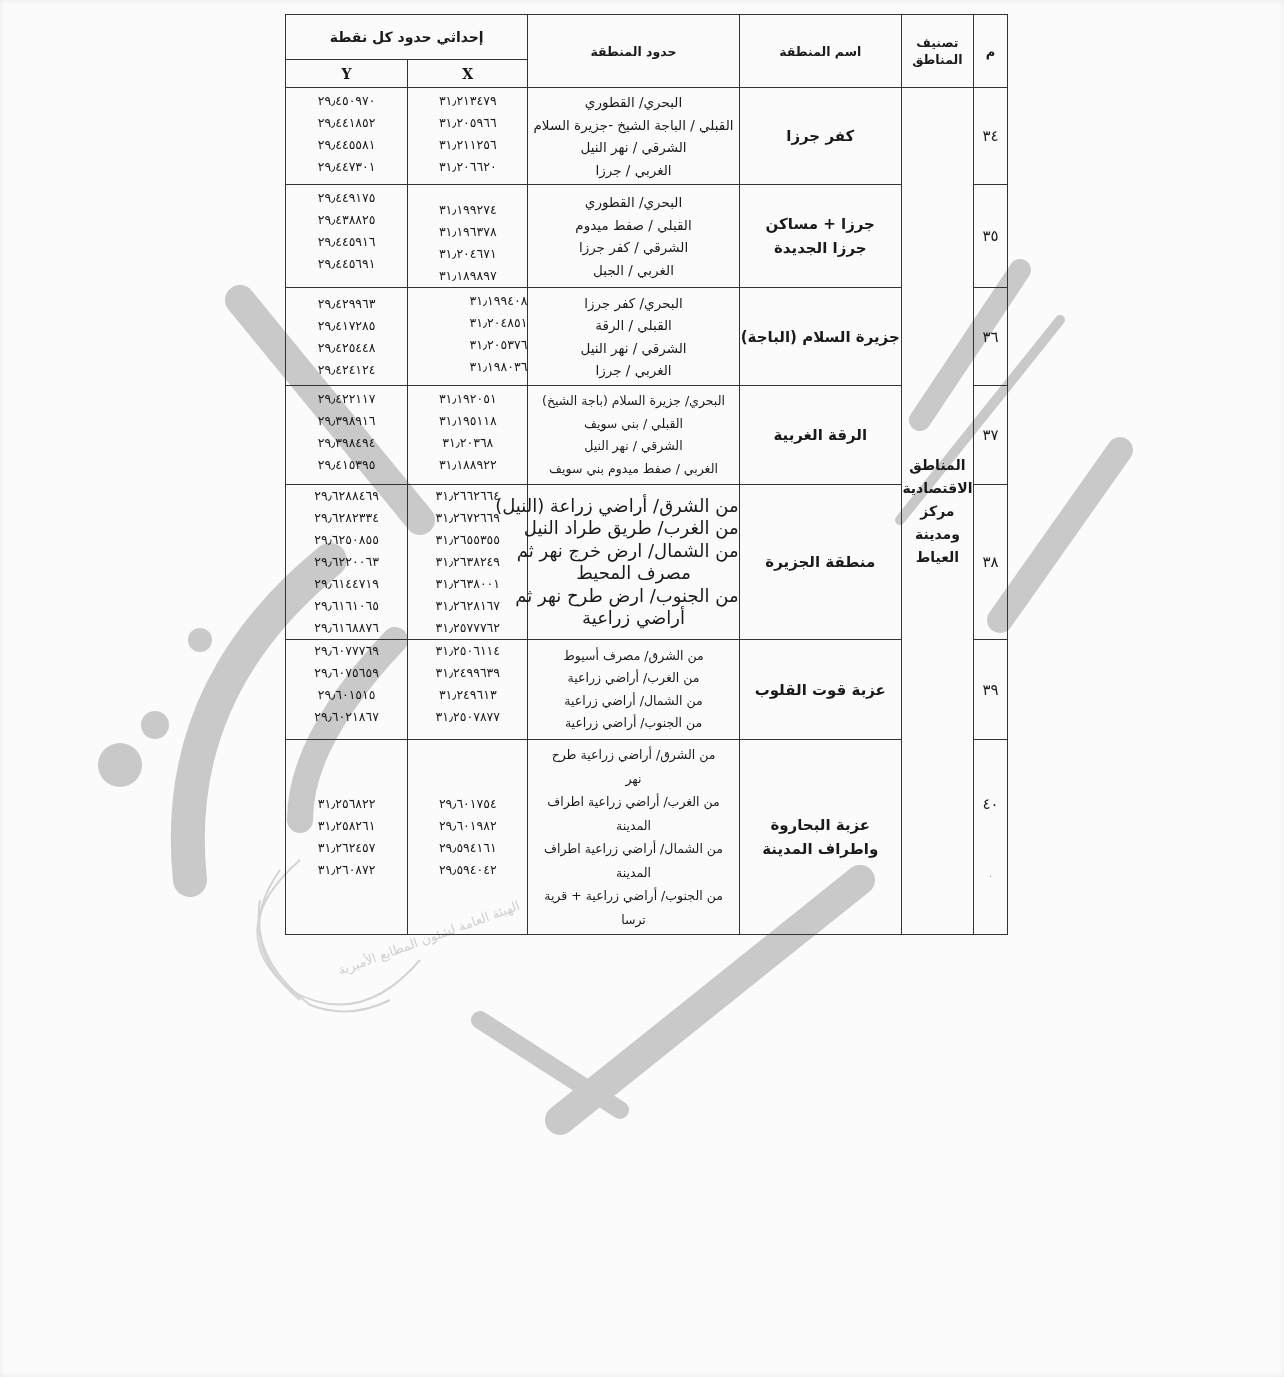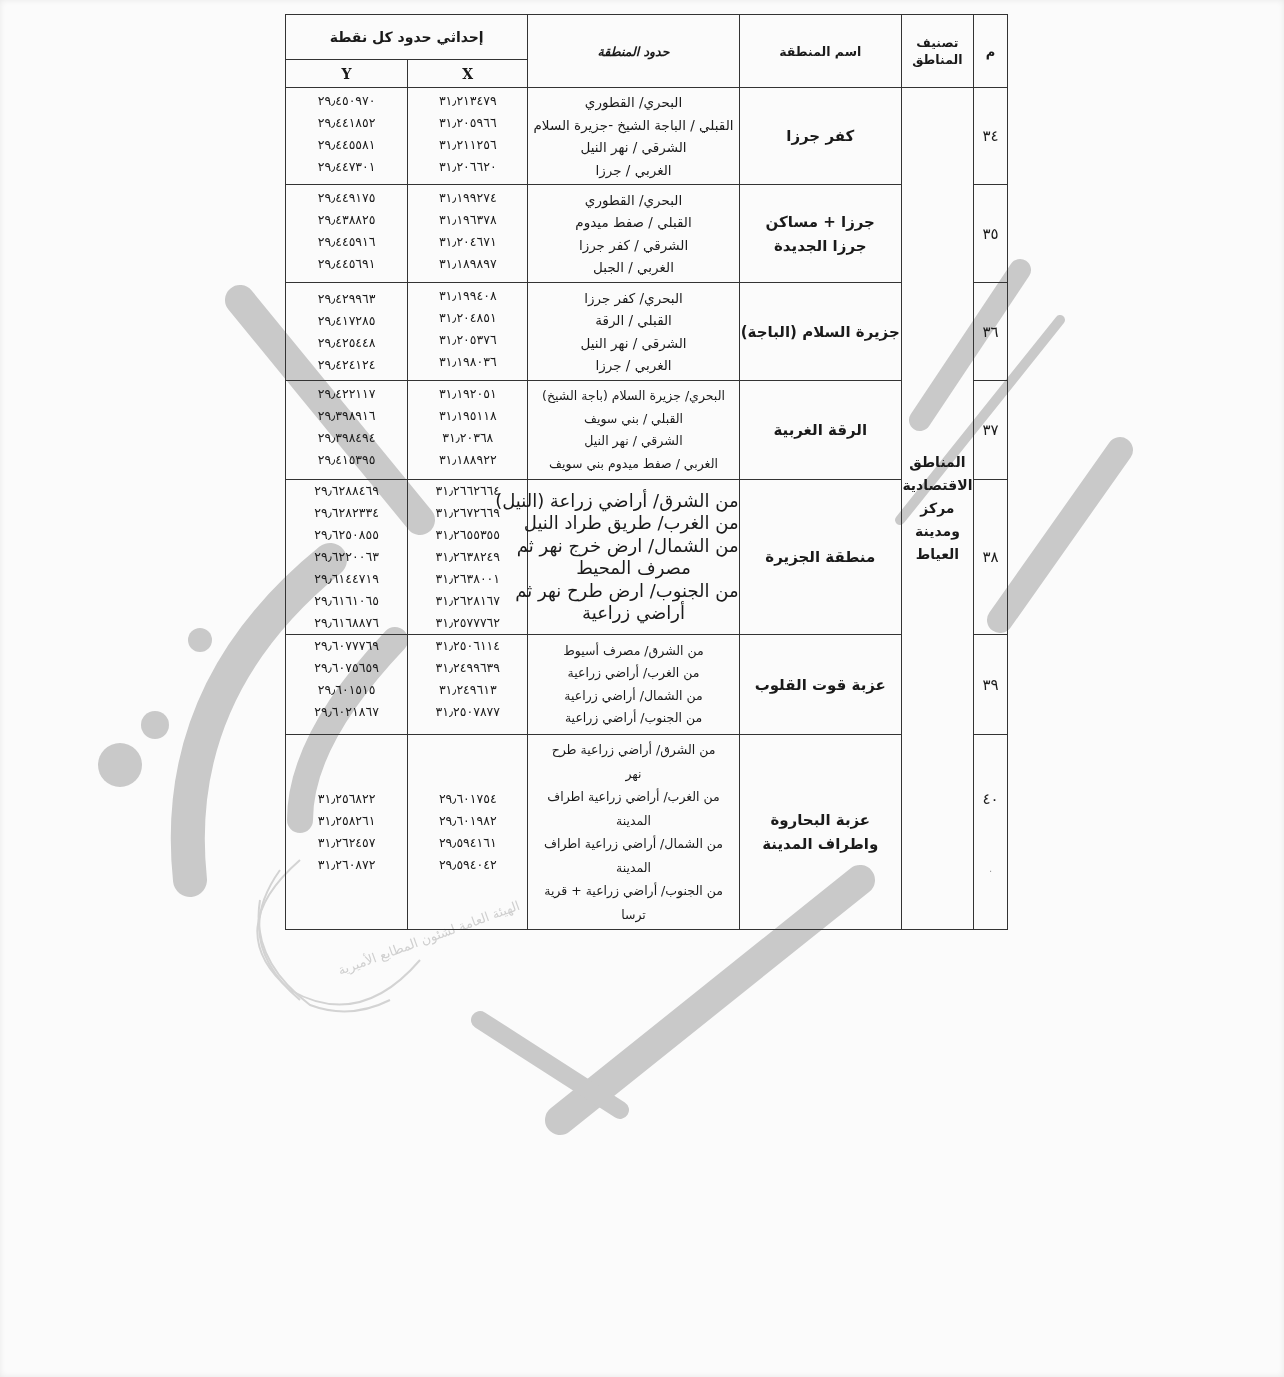--- a/index.html
+++ b/index.html
@@ -82,21 +82,21 @@
         <col class="x-col">
         <col class="y-col">
     </colgroup>
     <thead>
       <tr class="hdr-main">
         <th rowspan="2">م</th>
         <th rowspan="2" style="font-size:12.5px;line-height:17px;">
           <span>تصنيف المناطق</span>
         </th>
         <th rowspan="2" style="font-size:12.5px;">اسم المنطقة</th>
-        <th rowspan="2" style="font-size:12.5px;font-style:italic;">حدود المنطقة</th>
+        <th rowspan="2" style="font-size:12.5px;">حدود المنطقة</th>
         <th colspan="2" style="font-size:14px;">إحداثي حدود كل نقطة</th>
       </tr>
       <tr class="hdr-sub">
         <th class="hdr-sub">X</th>
         <th class="hdr-sub">Y</th>
       </tr>
     </thead>
     <tbody>
 
       <tr style="height:97px">
@@ -131,21 +131,21 @@
 
       <tr style="height:98px">
         <td class="num">٣٥</td>
         <td class="name" style="padding:0 18px;margin-top:12px;">جرزا + مساكن جرزا الجديدة</td>
         <td class="bounds">
           <span class="line">البحري/ القطوري</span>
           <span class="line">القبلي /  صفط ميدوم</span>
           <span class="line">الشرقي / كفر جرزا</span>
           <span class="line">الغربي /  الجبل</span>
         </td>
-        <td class="coords" style="vertical-align:top;padding-top:2px;">
+        <td class="coords" style="vertical-align:top;padding-top:14px;">
           <span class="line">٣١٫١٩٩٢٧٤</span>
           <span class="line">٣١٫١٩٦٣٧٨</span>
           <span class="line">٣١٫٢٠٤٦٧١</span>
           <span class="line">٣١٫١٨٩٨٩٧</span>
         </td>
         <td class="coords" style="vertical-align:top;padding-top:2px;">
           <span class="line">٢٩٫٤٤٩١٧٥</span>
           <span class="line">٢٩٫٤٣٨٨٢٥</span>
           <span class="line">٢٩٫٤٤٥٩١٦</span>
           <span class="line">٢٩٫٤٤٥٦٩١</span>
@@ -154,21 +154,21 @@
 
       <tr style="height:98px">
         <td class="num">٣٦</td>
         <td class="name">جزيرة السلام (الباجة)</td>
         <td class="bounds">
           <span class="line">البحري/ كفر جرزا</span>
           <span class="line">القبلي /  الرقة</span>
           <span class="line">الشرقي / نهر النيل</span>
           <span class="line">الغربي /  جرزا</span>
         </td>
-        <td class="coords" style="vertical-align:top;padding-top:2px;">
+        <td class="coords" style="vertical-align:top;padding-top:2px;text-align:right;">
           <span class="line">٣١٫١٩٩٤٠٨</span>
           <span class="line">٣١٫٢٠٤٨٥١</span>
           <span class="line">٣١٫٢٠٥٣٧٦</span>
           <span class="line">٣١٫١٩٨٠٣٦</span>
         </td>
         <td class="coords" style="vertical-align:top;padding-top:5px;">
           <span class="line">٢٩٫٤٢٩٩٦٣</span>
           <span class="line">٢٩٫٤١٧٢٨٥</span>
           <span class="line">٢٩٫٤٢٥٤٤٨</span>
           <span class="line">٢٩٫٤٢٤١٢٤</span>

